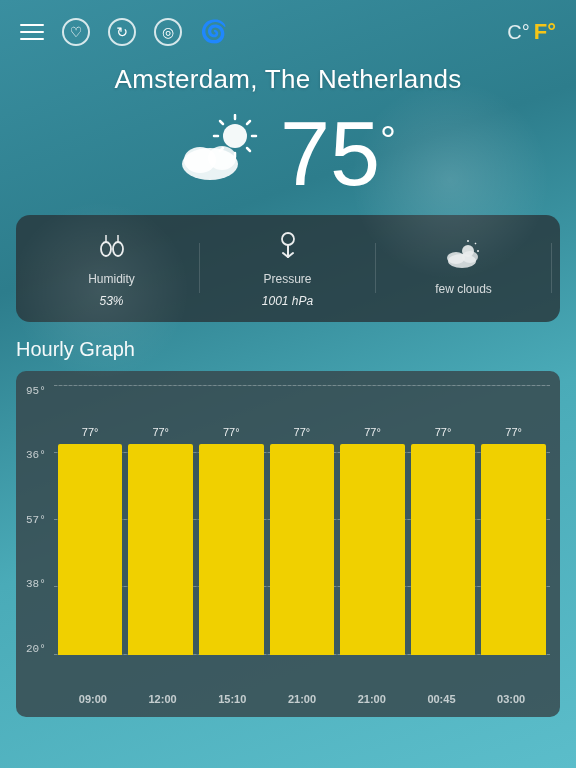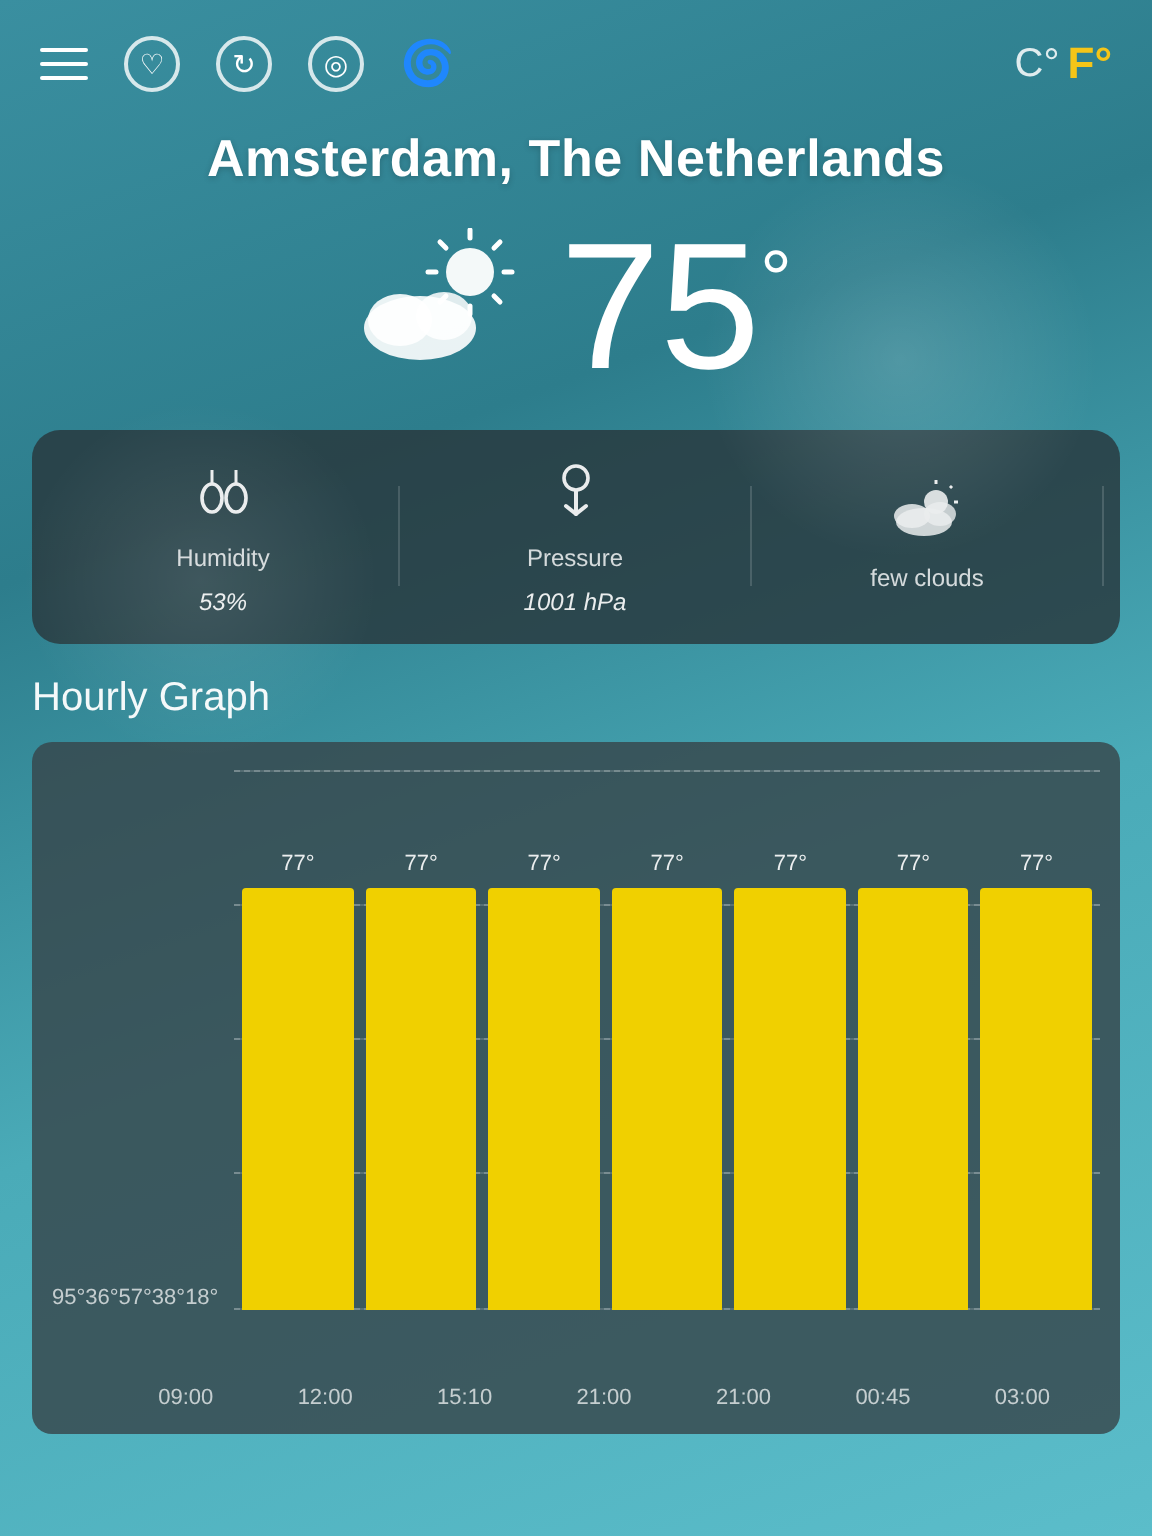--- a/index.html
+++ b/index.html
@@ -86,21 +86,21 @@
     }
     .storm-icon {
       color: #e74c3c;
       font-size: 22px;
     }
 
     
     .location {
       text-align: center;
       font-size: 26px;
-      font-weight: 700;
+      font-weight: 400;
       letter-spacing: 0.3px;
       padding: 8px 0 4px;
       text-shadow: 0 1px 3px rgba(0,0,0,0.2);
     }
 
     
     .weather-main {
       display: flex;
       align-items: center;
       justify-content: center;
@@ -179,26 +179,27 @@
       padding: 14px 10px 10px;
       position: relative;
     }
     .chart-area {
       display: flex;
       height: 300px;
       position: relative;
     }
     .y-axis {
       display: flex;
-      flex-direction: row;
+      flex-direction: column;
       justify-content: space-between;
       align-items: flex-end;
       padding-right: 8px;
       height: 270px;
       margin-top: 0;
+      font-family: Liberation Mono, monospace;
     }
     .y-label {
       font-size: 11px;
       color: rgba(255,255,255,0.7);
     }
     .bars-area {
       flex: 1;
       position: relative;
       height: 270px;
     }
@@ -250,20 +251,21 @@
       display: flex;
       justify-content: space-around;
       padding: 8px 4px 2px;
       margin-left: 28px;
     }
     .x-label {
       font-size: 11px;
       color: rgba(255,255,255,0.7);
       text-align: center;
       flex: 1;
+      font-weight: bold;
     }
   </style>
 </head>
 <body>
 
 <div class="header">
   <div class="header-left">
     <div class="hamburger">
       <span></span>
         <span></span>
@@ -358,21 +360,21 @@
 <div class="hourly-section">
   <div class="hourly-title">Hourly Graph</div>
   <div class="chart-container">
     <div class="chart-area">
 
       <div class="y-axis">
         <span class="y-label">95°</span>
         <span class="y-label">36°</span>
         <span class="y-label">57°</span>
         <span class="y-label">38°</span>
-        <span class="y-label">18°</span>
+        <span class="y-label">20°</span>
       </div>
 
       <div class="bars-area">
         <div class="grid-lines">
           <div class="grid-line"></div>
           <div class="grid-line"></div>
           <div class="grid-line"></div>
           <div class="grid-line"></div>
           <div class="grid-line"></div>
         </div>

